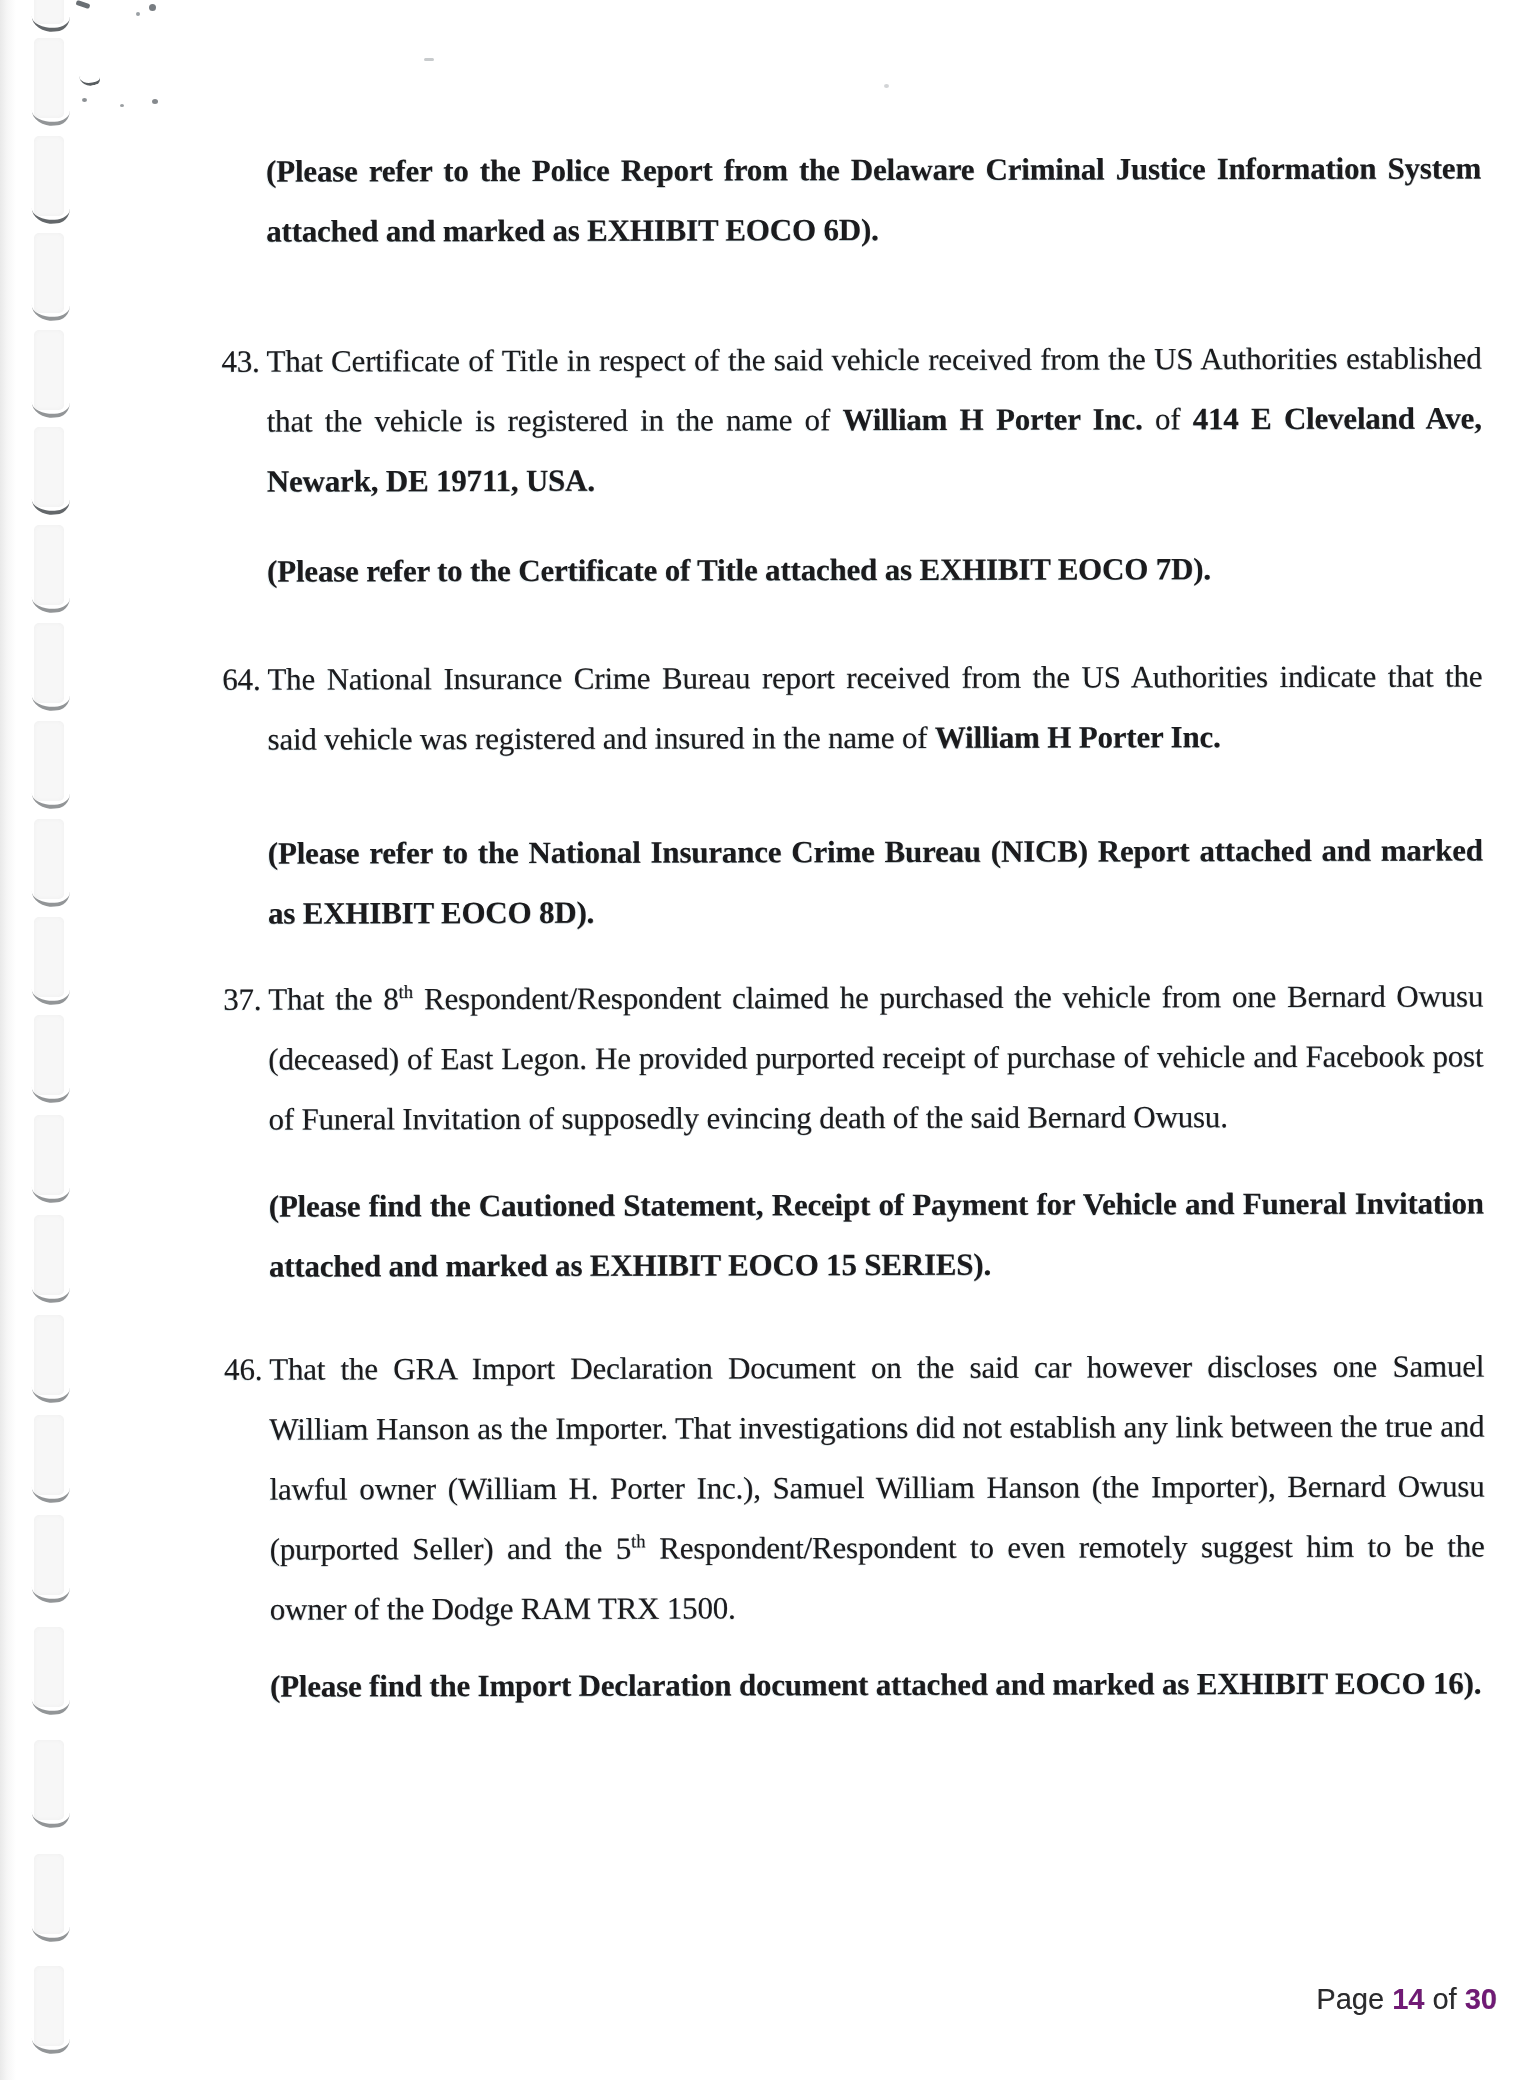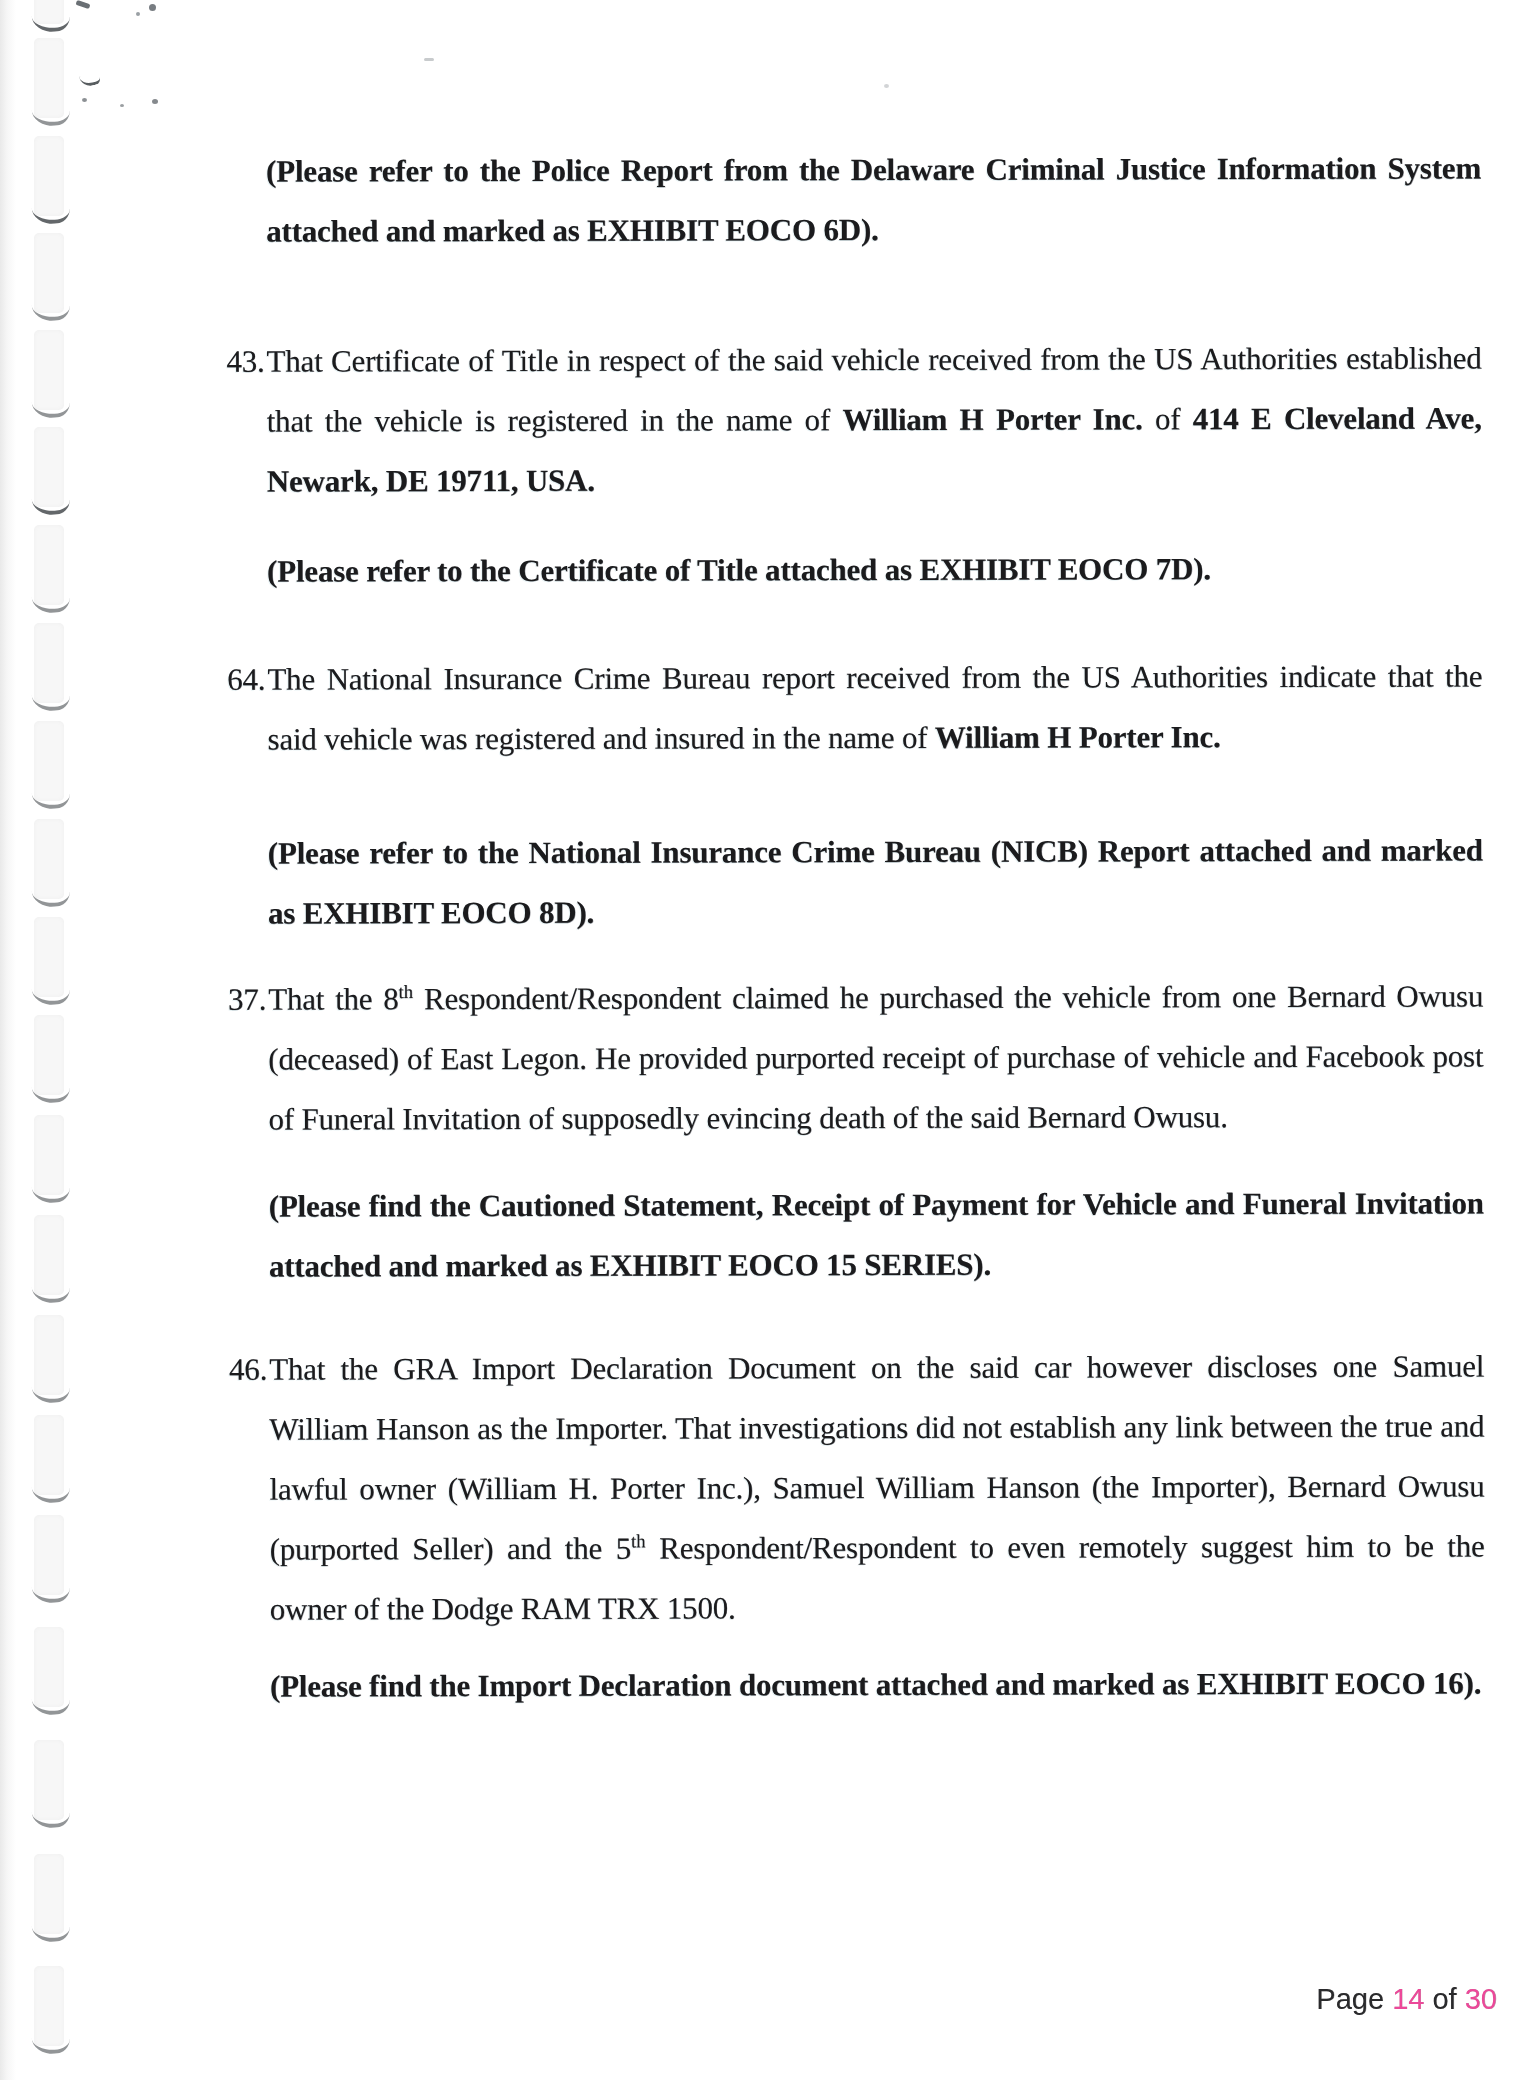--- a/index.html
+++ b/index.html
@@ -88,21 +88,21 @@
     text-shadow: -1px 1px 0.6px rgba(110, 175, 185, 0.16), 0.4px 0.4px 0.4px rgba(20,20,30,0.42);
   }
   .para { margin: 0; }
   .exhibit { font-weight: bold; }
   .numbered { position: relative; }
   .num {
     position: absolute;
     left: -50px;
     top: 0;
     width: 48px;
-    text-align: right;
+    text-align: center;
   }
   b { font-weight: bold; }
   sup.ord {
     vertical-align: super;
     font-size: 60%;
     line-height: 0;
     letter-spacing: 0;
   }
   .mb-b0 { margin-bottom: 70px; }
   .mb-b1 { margin-bottom: 30px; }
@@ -116,21 +116,21 @@
   .footer {
     position: absolute;
     right: 28px;
     top: 1983px;
     font-family: "Liberation Sans", sans-serif;
     font-size: 29px;
     color: #2a2a2c;
     letter-spacing: 0;
     text-shadow: 0.3px 0.3px 0.4px rgba(0,0,0,0.3);
   }
-  .footer b { font-weight: normal; color: #ec4899; }
+  .footer b { font-weight: bold; color: #701a75; }
 </style>
 </head>
 <body>
 
 <div class="page-edge"></div>
 
 <div class="binder-mark dark" style="top:18px"></div>
 <div class="binder-mark" style="top:112px"></div>
 <div class="binder-mark dark" style="top:210px"></div>
 <div class="binder-mark" style="top:307px"></div>

